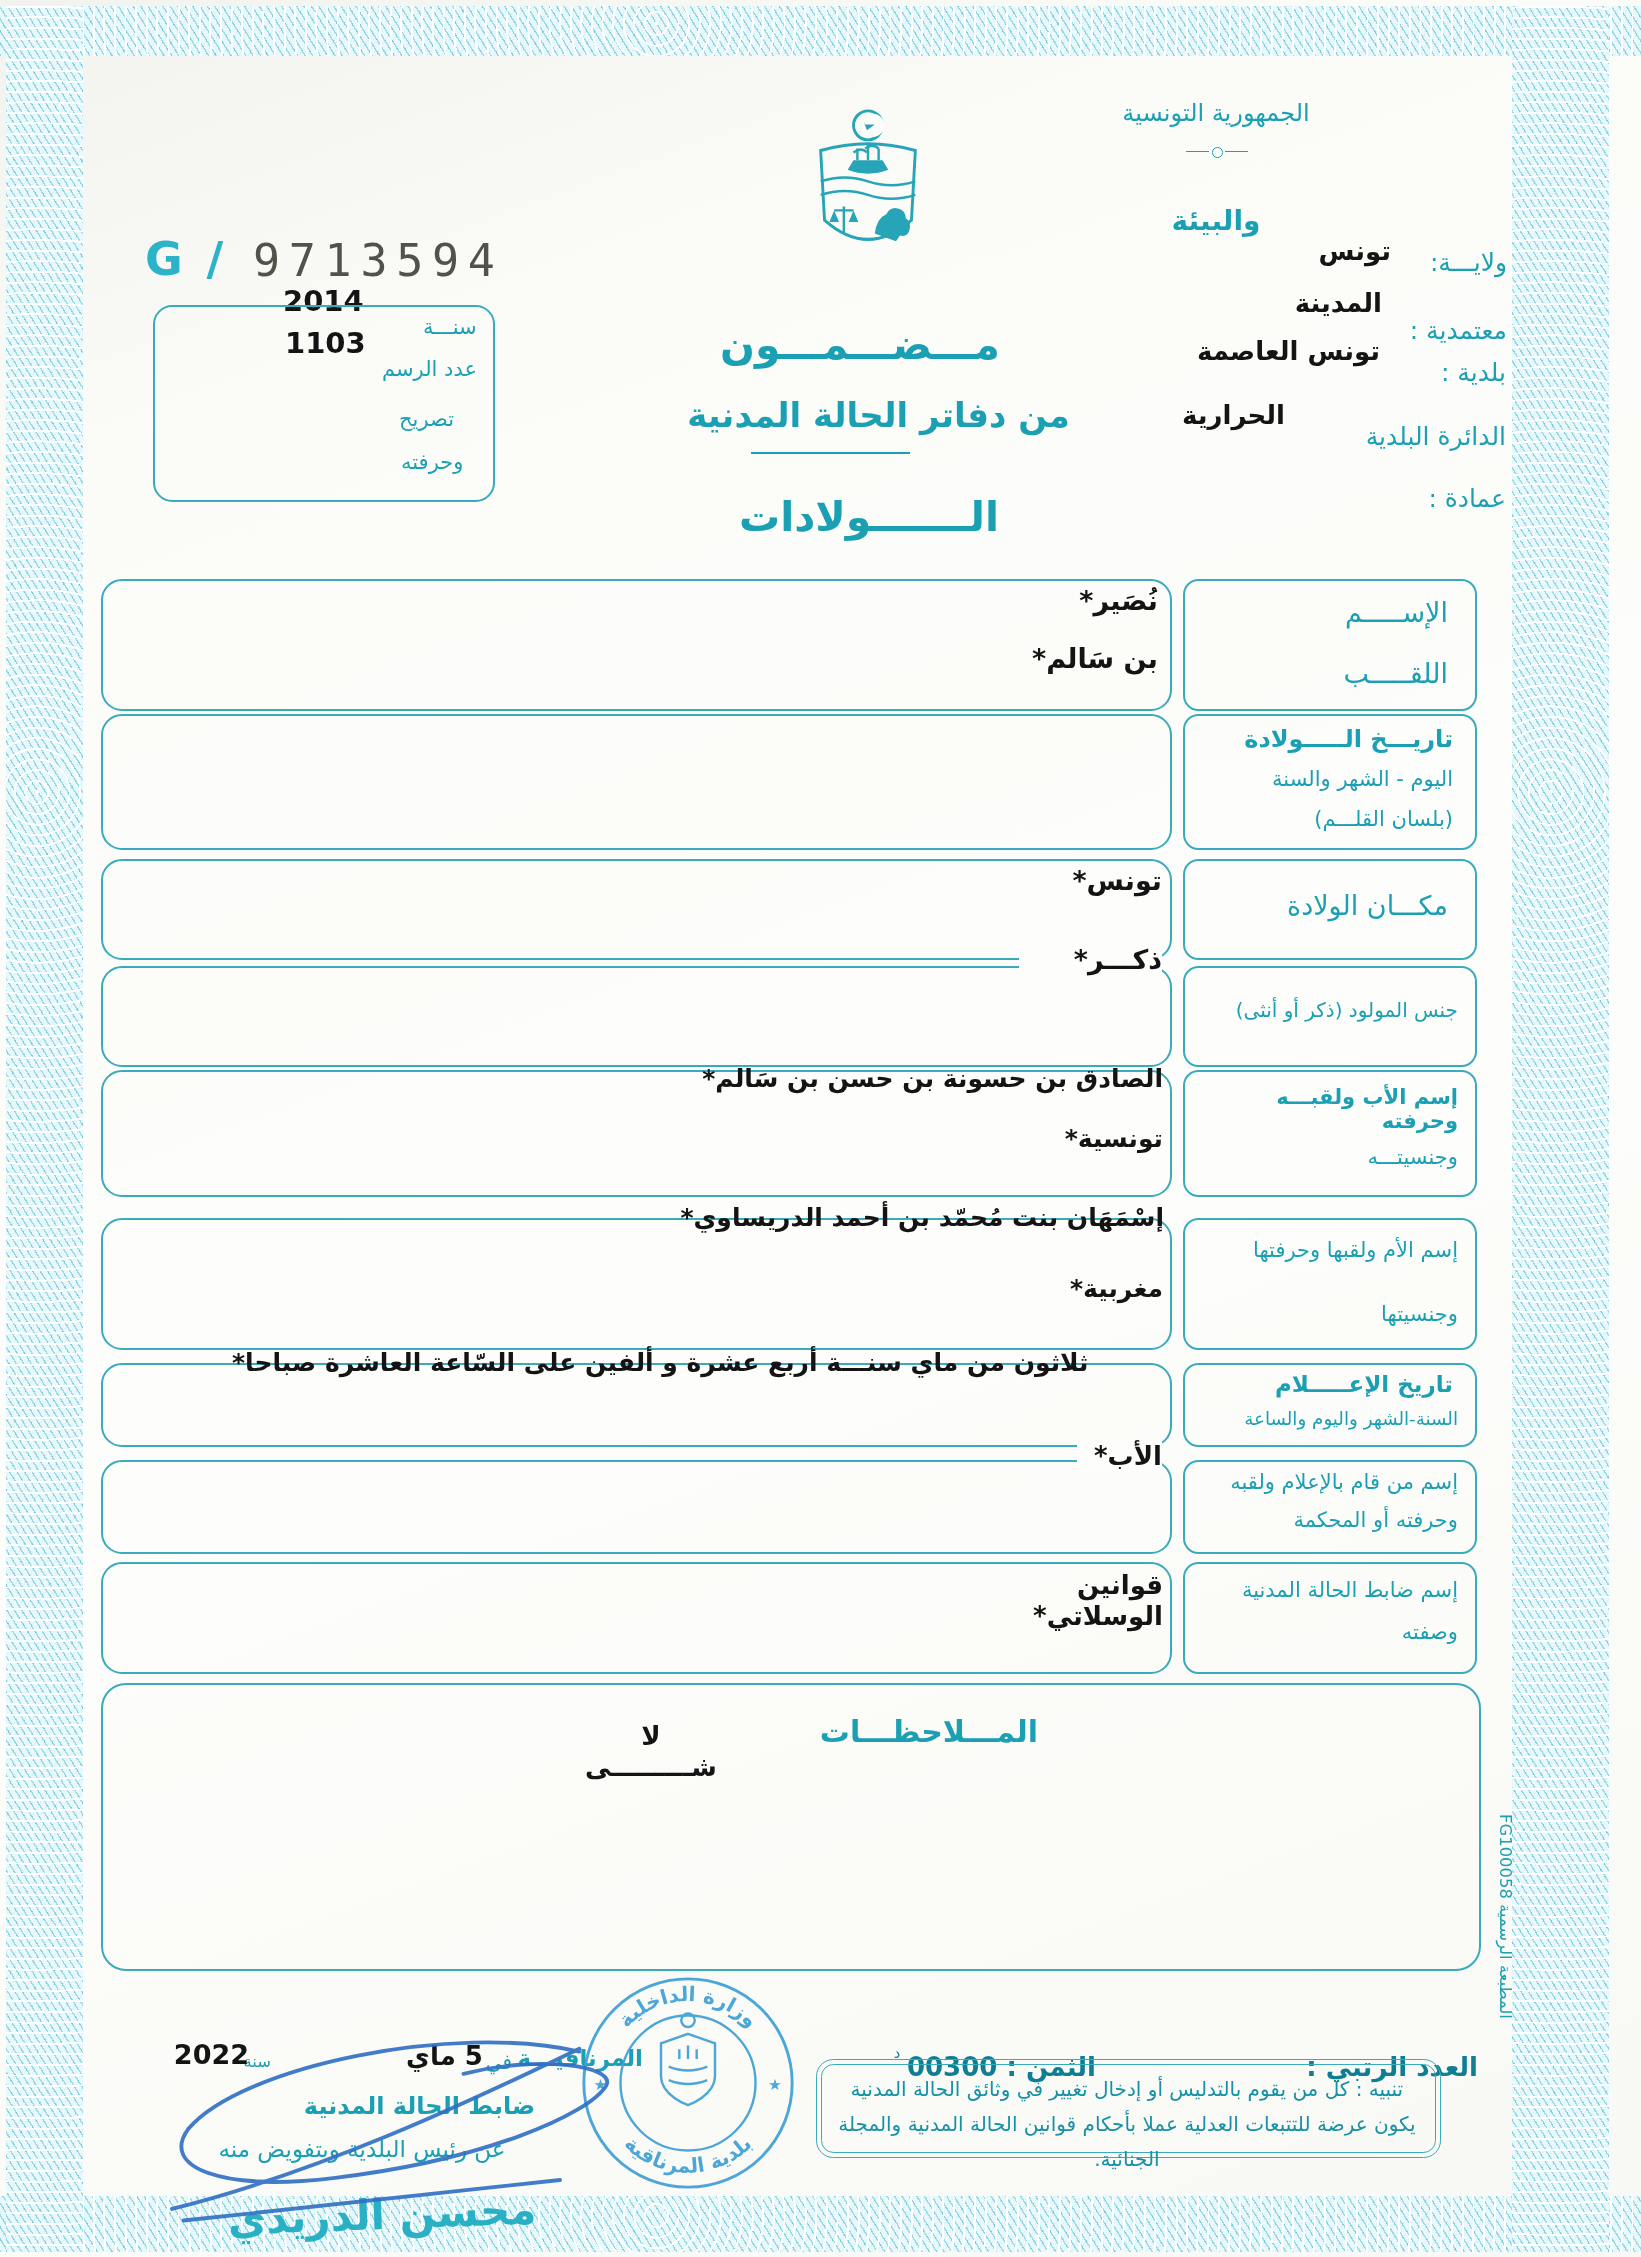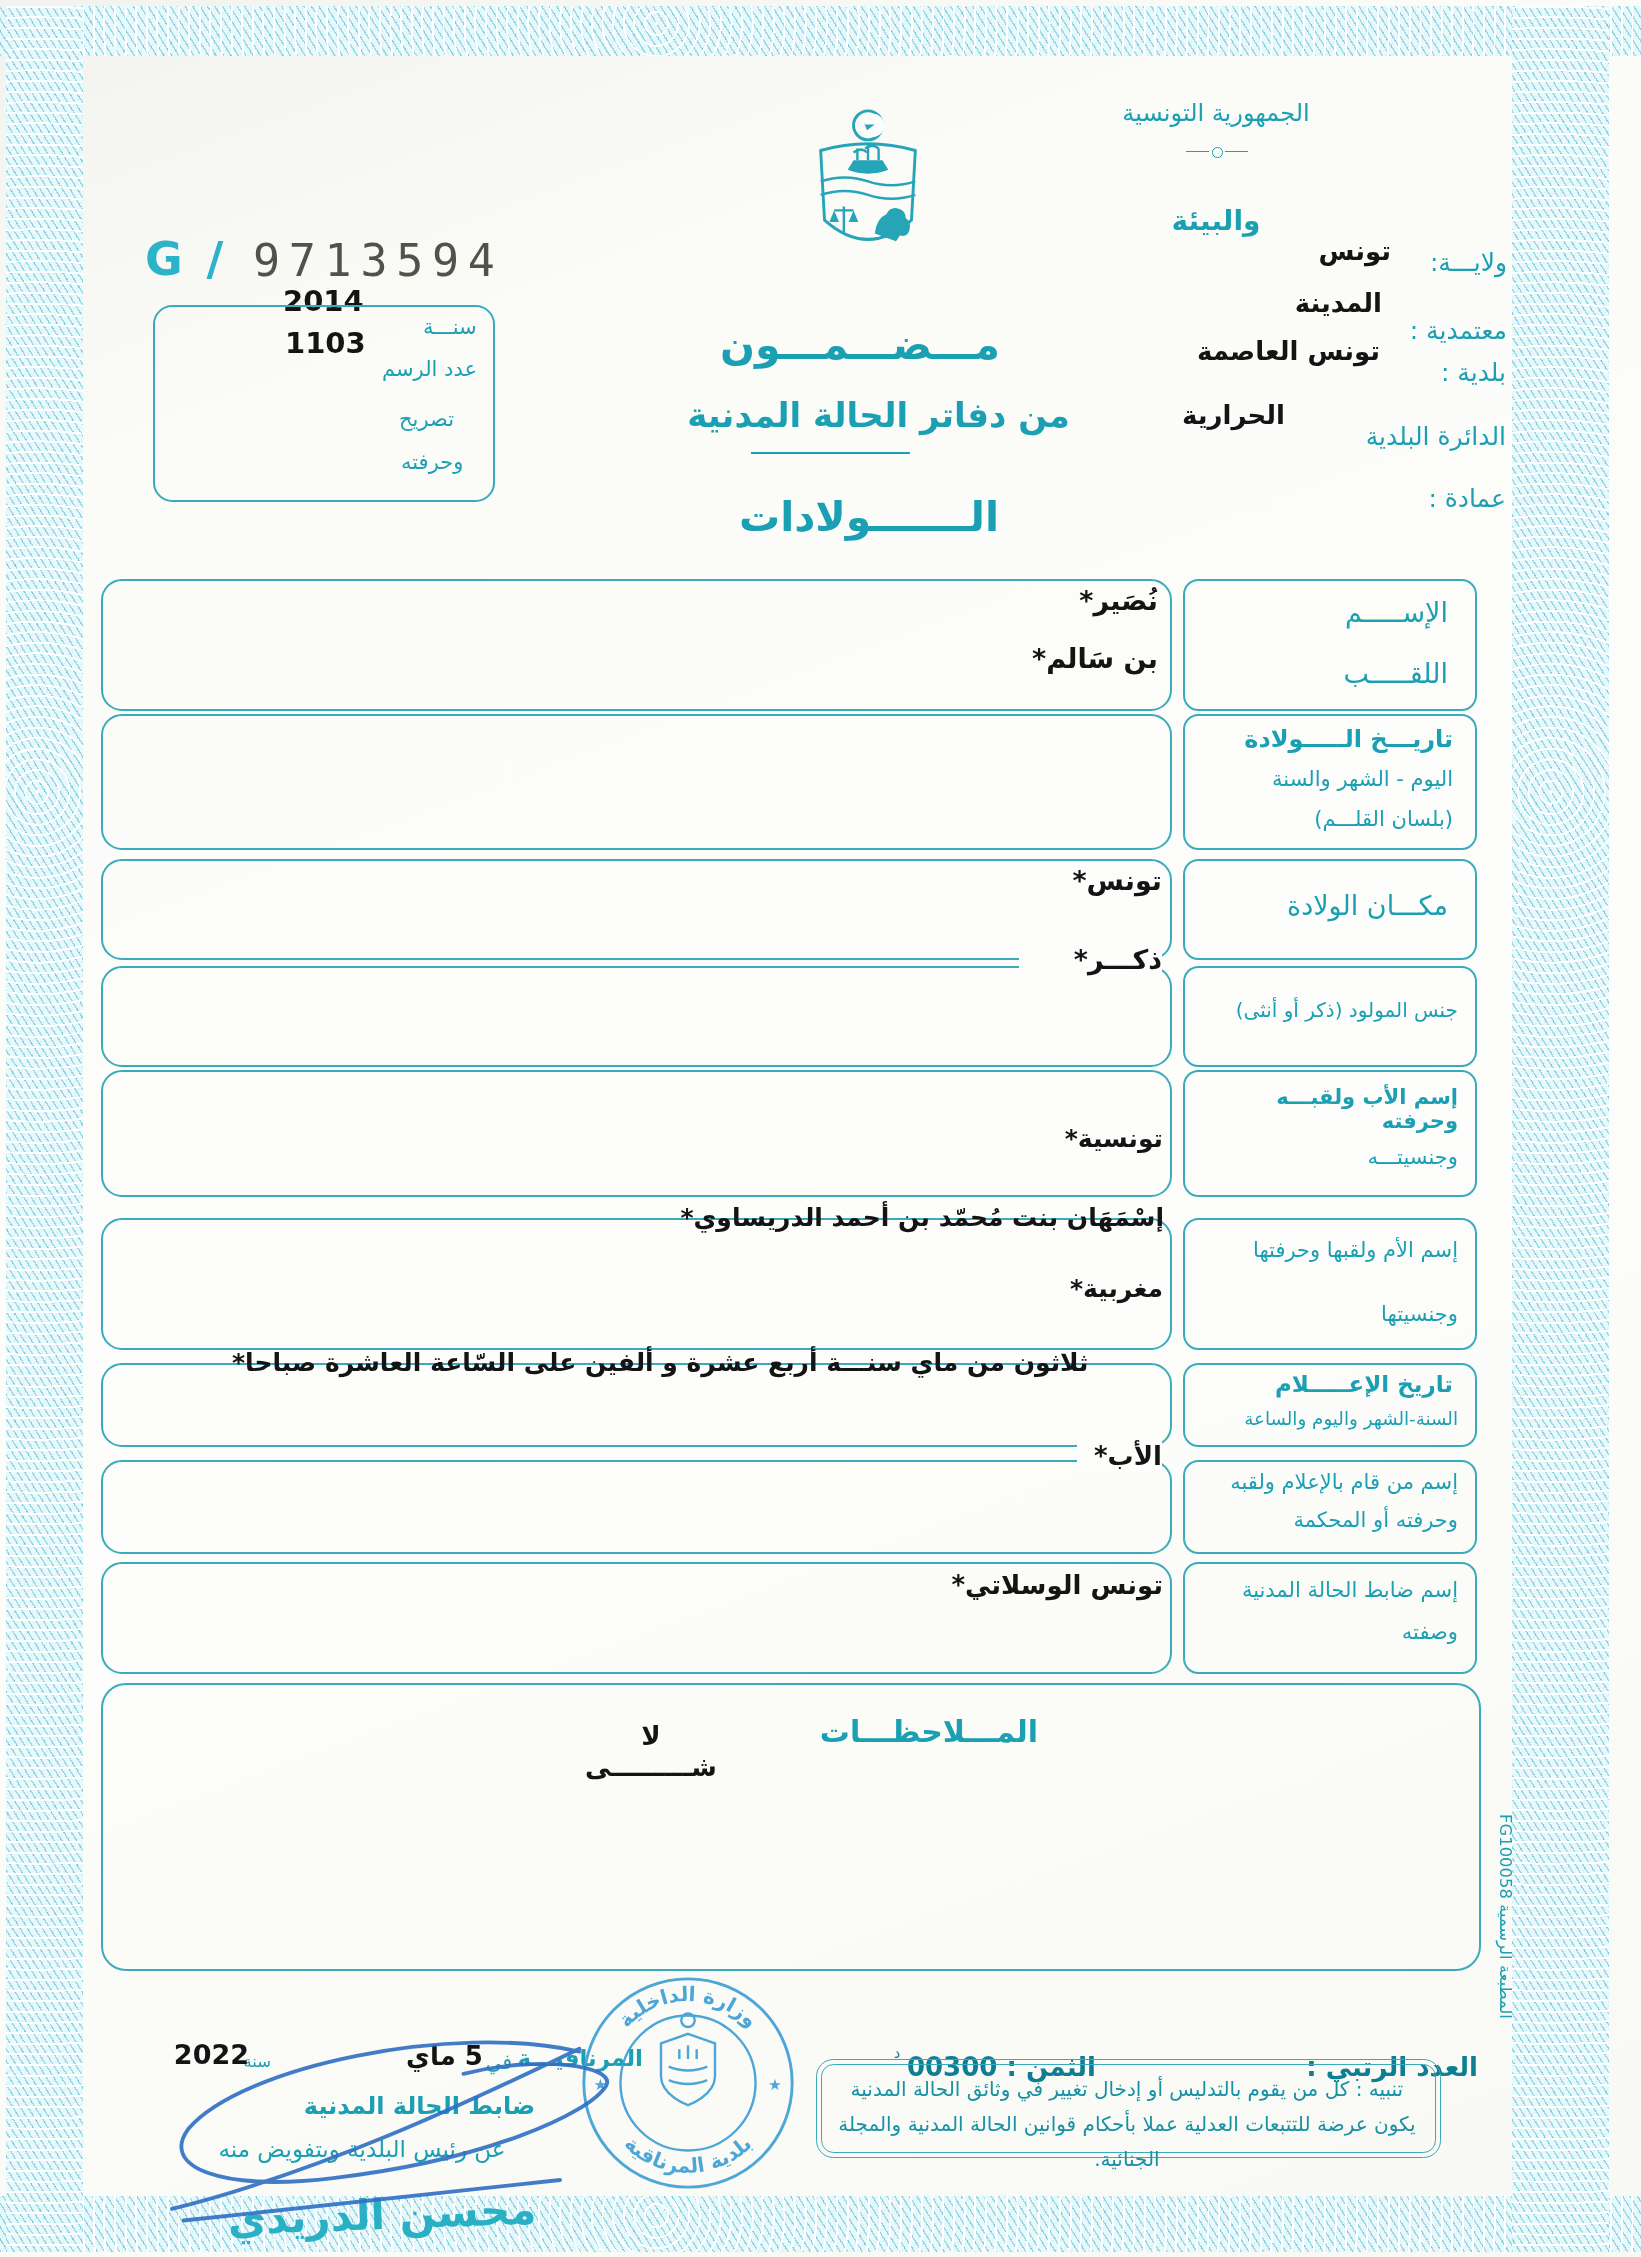--- a/index.html
+++ b/index.html
@@ -109,20 +109,21 @@
 
   <div class="box" style="left:101px;top:966px;width:1067px;height:97px;"></div>
   <div class="lblbox" style="left:1183px;top:966px;width:290px;height:97px;"></div>
   <div class="lbl" style="left:1197px;top:999px;width:261px;font-size:20px;">جنس المولود (ذكر أو أنثى)</div>
   <div class="val" style="left:1019px;top:944px;width:143px;font-size:27px;text-align:right;background:linear-gradient(#fdfdfb,#fdfdfb);">ذكـــر*</div>
 
   <div class="box" style="left:101px;top:1070px;width:1067px;height:123px;"></div>
   <div class="lblbox" style="left:1183px;top:1070px;width:290px;height:123px;"></div>
   <div class="lbl" style="left:1195px;top:1085px;width:263px;font-size:21px;font-weight:bold;">إسم الأب ولقبـــه وحرفته</div>
   <div class="lbl" style="left:1195px;top:1145px;width:263px;font-size:21px;">وجنسيتـــه</div>
+  <div class="val" style="left:666px;top:1064px;width:497px;font-size:25px;text-align:right;">الصادق بن حسونة بن حسن بن سَالم*</div>
   <div class="val" style="left:1045px;top:1124px;width:118px;font-size:25px;text-align:right;">تونسية*</div>
 
   <div class="box" style="left:101px;top:1218px;width:1067px;height:128px;"></div>
   <div class="lblbox" style="left:1183px;top:1218px;width:290px;height:128px;"></div>
   <div class="lbl" style="left:1195px;top:1238px;width:263px;font-size:21px;">إسم الأم ولقبها وحرفتها</div>
   <div class="lbl" style="left:1195px;top:1302px;width:263px;font-size:21px;">وجنسيتها</div>
   <div class="val" style="left:628px;top:1203px;width:536px;font-size:25px;text-align:right;">إسْمَهَان بنت مُحمّد بن أحمد الدريساوي*</div>
   <div class="val" style="left:1049px;top:1274px;width:114px;font-size:25px;text-align:right;">مغربية*</div>
 
   <div class="box" style="left:101px;top:1363px;width:1067px;height:80px;"></div>
@@ -134,21 +135,21 @@
   <div class="box" style="left:101px;top:1460px;width:1067px;height:90px;"></div>
   <div class="lblbox" style="left:1183px;top:1460px;width:290px;height:90px;"></div>
   <div class="lbl" style="left:1195px;top:1470px;width:263px;font-size:21px;">إسم من قام بالإعلام ولقبه</div>
   <div class="lbl" style="left:1195px;top:1508px;width:263px;font-size:21px;">وحرفته أو المحكمة</div>
   <div class="val" style="left:1077px;top:1441px;width:85px;font-size:26px;text-align:right;background:linear-gradient(#fdfdfb,#fdfdfb);">الأب*</div>
 
   <div class="box" style="left:101px;top:1562px;width:1067px;height:108px;"></div>
   <div class="lblbox" style="left:1183px;top:1562px;width:290px;height:108px;"></div>
   <div class="lbl" style="left:1195px;top:1578px;width:263px;font-size:21px;">إسم ضابط الحالة المدنية</div>
   <div class="lbl" style="left:1195px;top:1620px;width:263px;font-size:21px;">وصفته</div>
-  <div class="val" style="left:946px;top:1570px;width:217px;font-size:26px;text-align:right;">تونس الوسلاتي*</div>
+  <div class="val" style="left:946px;top:1570px;width:217px;font-size:26px;text-align:right;">قوانين الوسلاتي*</div>
 
   <div class="box" style="left:101px;top:1683px;width:1376px;height:284px;border-radius:25px;"></div>
   <div class="lbl teal" style="left:826px;top:1715px;width:212px;font-size:30px;font-weight:bold;text-align:center;">المـــلاحظـــات</div>
   <div class="val" style="left:574px;top:1721px;width:154px;font-size:26px;text-align:center;">لا شـــــــــى</div>
 
   <div class="abs teal" style="left:1299px;top:1904px;width:406px;height:25px;font-size:16.4px;direction:rtl;text-align:center;transform:rotate(90deg);">المطبعة الرسمية FG100058</div>
 
   <div class="lbl" style="left:1246px;top:2053px;width:232px;font-size:26px;font-weight:bold;color:#0e7e92;">العدد الرتبي :</div>
   <div class="lbl" style="left:903px;top:2053px;width:193px;font-size:26px;font-weight:bold;color:#0e7e92;">الثمن : 00300</div>
   <div class="lbl" style="left:881px;top:2045px;width:19.3px;font-size:14.5px;color:#0e7e92;">د</div>

